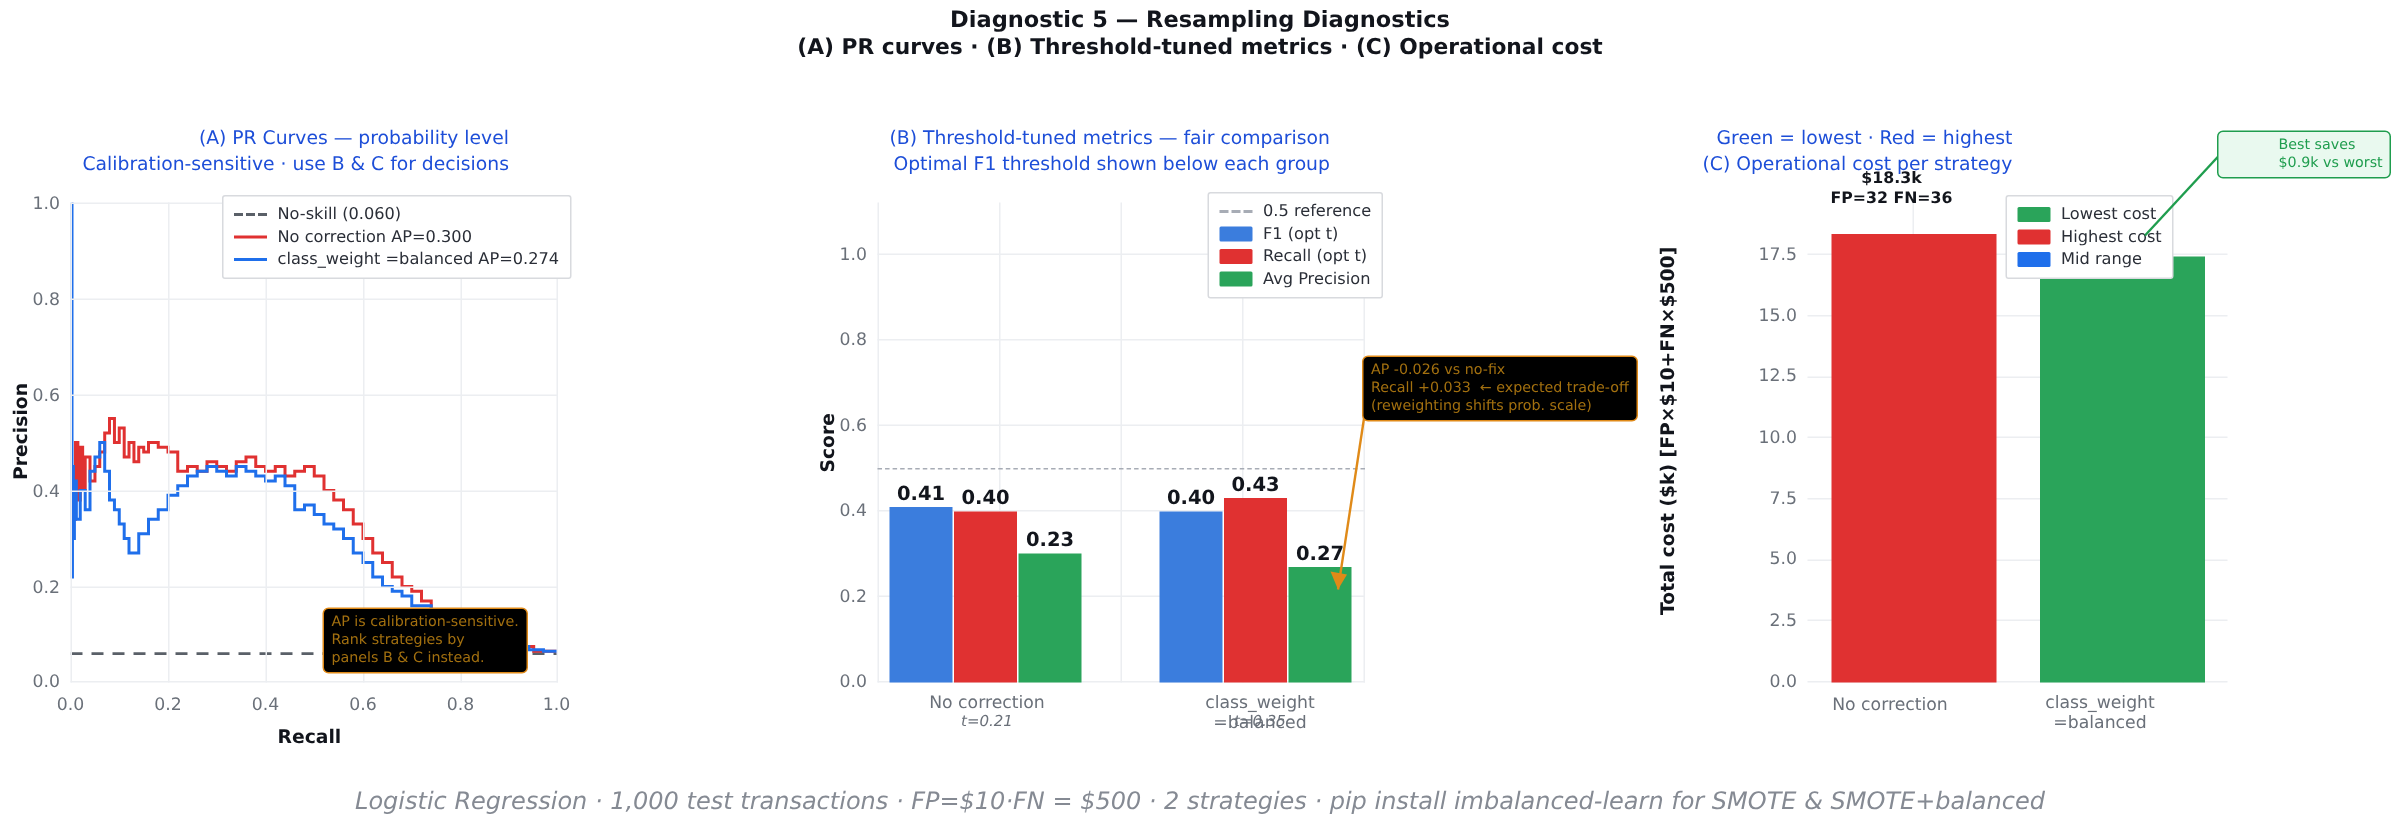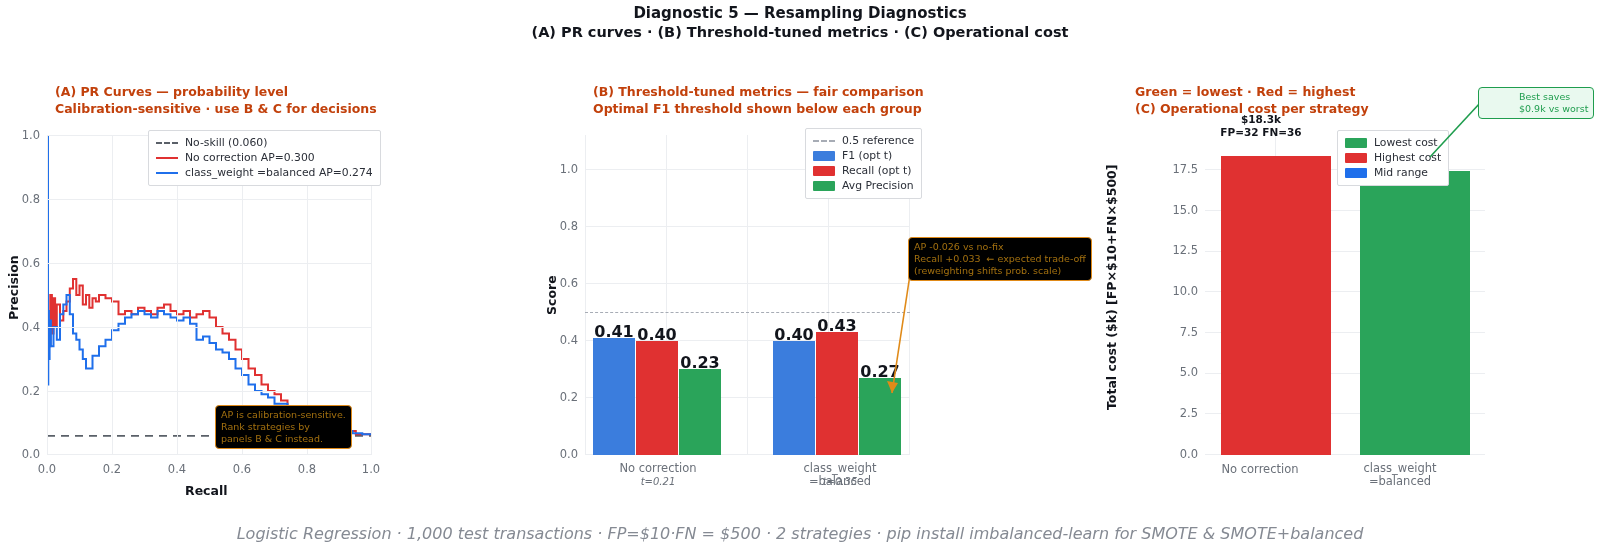--- a/index.html
+++ b/index.html
@@ -1,39 +1,39 @@
 <!DOCTYPE html>
 <html><head>
 <meta charset="utf-8">
 <style>
   html,body{margin:0;padding:0;background:#ffffff;}
   body{width:1600px;height:556px;font-family:"DejaVu Sans","Liberation Sans",sans-serif;color:#2a2e37;overflow:hidden;position:relative;}
   .suptitle{position:absolute;left:0;top:4px;width:1600px;text-align:center;font-size:15px;font-weight:bold;color:#12151c;line-height:19px;}
   .suptitle .l2{font-size:14.5px;}
   .panel{position:absolute;}
-  .ptitle{font-size:12.5px;font-weight:bold;color:#c2410c;line-height:16.5px;white-space:nowrap;}
+  .ptitle{font-size:12.5px;font-weight:normal;color:#1d4ed8;line-height:16.5px;white-space:nowrap;text-align:right;}
   .axes{position:absolute;background:#fff;}
   .gridv,.gridh{position:absolute;background:#eceef1;}
   .gridv{width:1px;}
   .gridh{height:1px;}
   .ytick,.xtick{position:absolute;font-size:11.5px;color:#6a7079;white-space:nowrap;}
   .ytick{text-align:right;}
   .xtick{text-align:center;}
   .axlabel{position:absolute;font-size:12.5px;font-weight:bold;color:#12151c;white-space:nowrap;}
   .ylabel-rot{transform:rotate(-90deg);transform-origin:left top;}
   .legend{position:absolute;background:#ffffff;border:1px solid #d8dade;border-radius:2px;padding:4px 7px 5px 7px;}
   .legrow{display:flex;align-items:center;height:15px;white-space:nowrap;}
   .legswatch{width:22px;height:10px;margin-right:7px;flex:0 0 22px;border-radius:1px;}
   .legline{width:22px;height:0;border-top:2px solid #4a4f58;margin-right:7px;flex:0 0 22px;}
   .legline.dash{border-top:2px dashed #4a4f58;}
   .legtext{font-size:10.8px;color:#2a2e37;}
   .note{position:absolute;border:1px solid #e08a18;background:#000000;border-radius:4px;padding:3px 5px;font-size:9.5px;line-height:12px;color:#a3700f;white-space:pre;}
   .note.green{border-color:#1f9d4e;background:#e9f9ef;color:#1f9d4e;}
   .bar{position:absolute;}
-  .barval{position:absolute;font-size:16px;font-weight:bold;color:#12151c;text-align:center;white-space:nowrap;}
+  .barval{position:absolute;font-size:13px;font-weight:bold;color:#12151c;text-align:center;white-space:nowrap;}
   .annot-lbl{position:absolute;font-size:10px;font-style:italic;color:#6a7079;text-align:center;white-space:nowrap;}
   .footer{position:absolute;left:0;top:524px;width:1600px;text-align:center;font-size:16px;font-style:italic;color:#858a93;}
   .dashline{position:absolute;height:0;border-top:1.8px dashed #5a6068;}
   svg{display:block;}
   .cbar-lbl{position:absolute;font-size:10.5px;font-weight:bold;color:#12151c;text-align:center;line-height:12.5px;white-space:nowrap;}
 </style>
 </head>
 <body>
 
 <div class="suptitle">

